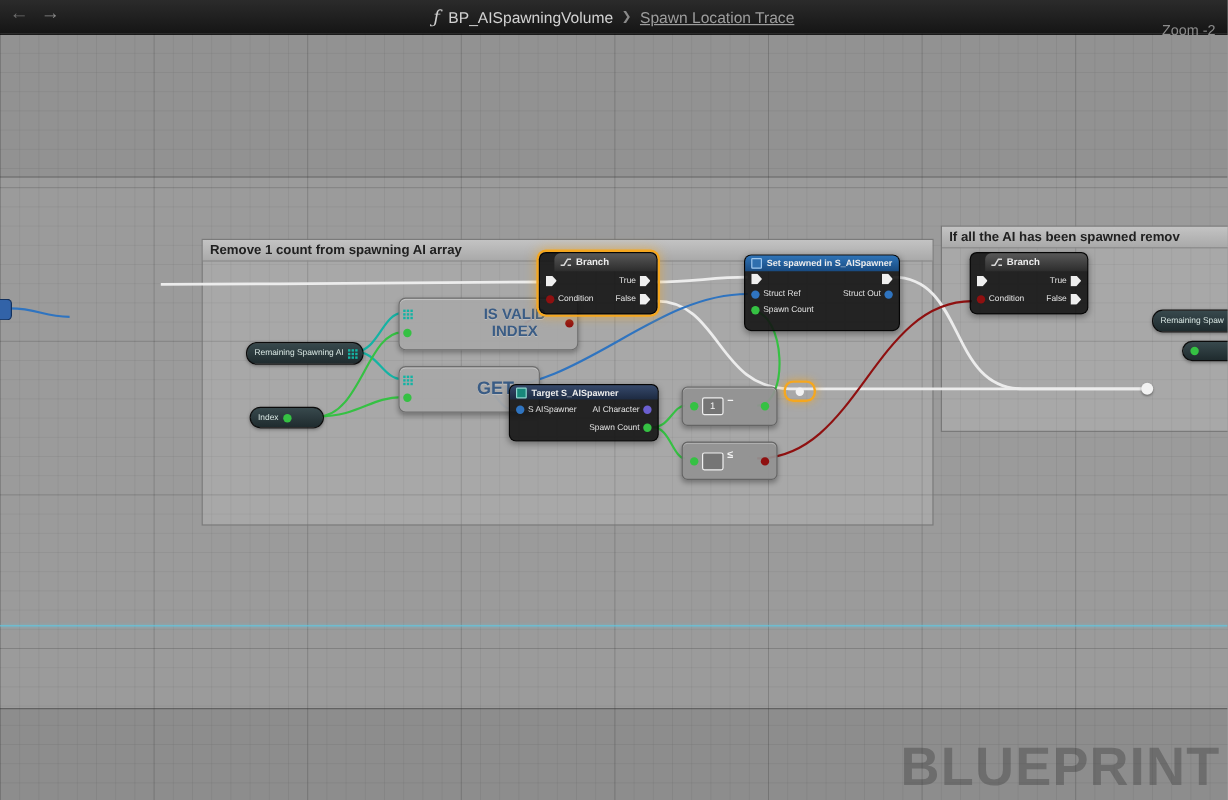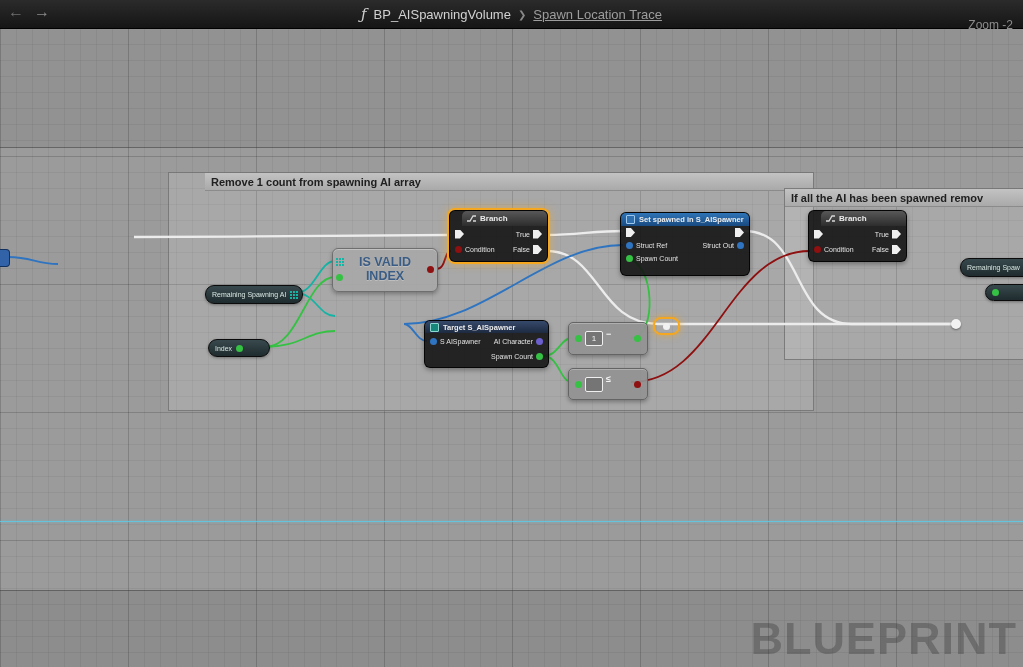--- a/index.html
+++ b/index.html
@@ -60,21 +60,21 @@
 
   .pin-exec{width:9px;height:9px;background:#efefef;
     clip-path:polygon(0 0,55% 0,100% 50%,55% 100%,0 100%);}
   .pin-dot{width:7px;height:7px;border-radius:50%;}
   .pin-array{width:8px;height:8px;position:relative;}
   .pin-array::before{content:"";position:absolute;left:0;top:0;width:2px;height:2px;background:currentColor;
     box-shadow:3px 0 0 currentColor,6px 0 0 currentColor,0 3px 0 currentColor,3px 3px 0 currentColor,
     6px 3px 0 currentColor,0 6px 0 currentColor,3px 6px 0 currentColor,6px 6px 0 currentColor;}
 
   .pure{position:absolute;background:rgba(168,168,168,.95);border:1px solid #6e6e6e;border-radius:6px;
-    box-shadow:inset 0 1px 0 rgba(255,255,255,.3),0 2px 4px rgba(0,0,0,.3);}
+    box-shadow:inset 0 1px 0 rgba(255,255,255,.3),0 2px 4px rgba(0,0,0,.3);padding-left:44px;}
   .pure-title{color:#3a5c85;font-weight:bold;text-align:center;
     text-shadow:0 1px 0 rgba(255,255,255,.25);}
   .pure .abs{position:absolute;}
 
   .math{position:absolute;background:rgba(146,146,146,.92);border:1px solid #646464;border-radius:5px;
     box-shadow:inset 0 1px 0 rgba(255,255,255,.25),0 2px 4px rgba(0,0,0,.3);
     display:flex;align-items:center;padding:0 6px;gap:3px;}
   .lit-box{width:16px;height:13px;border:1px solid #f0f0f0;border-radius:2px;background:rgba(25,25,25,.25);
     color:#f4f4f4;font-size:8px;line-height:13px;text-align:center;}
   .op{color:#f4f4f4;font-size:9px;font-weight:bold;position:relative;top:-5px;}
@@ -111,21 +111,21 @@
     <span class="crumb-cur">Spawn Location Trace</span>
   </div>
   <span id="zoom">Zoom -2</span>
 </div>
 
 <div id="canvas">
   <div class="band-top"></div>
   <div class="band-bottom"></div>
   <div class="guide-blue"></div>
 
-  <div class="comment" style="left:168px;top:144px;width:608px;height:237px;padding-left:36px;">
+  <div class="comment" style="left:168px;top:171px;width:608px;height:237px;">
     <div class="comment-header">Remove 1 count from spawning AI array</div>
   </div>
   <div class="comment" style="left:784px;top:160px;width:245px;height:170px;">
     <div class="comment-header">If all the AI has been spawned remov</div>
   </div>
 
   <svg id="wires" width="1023" height="639">
 
     <g stroke="#f0f0f0" stroke-width="2.3" fill="none" opacity="0.95">
       <path d="M134,209 C240,209 350,207 451,207"></path>
@@ -174,20 +174,26 @@
   <div class="pure selected" style="left:332px;top:220px;width:104px;height:42px;">
     <div class="pure-title" style="font-size:12.5px;line-height:1.1;margin-top:7px;">
       <div>IS VALID</div>
       <div>INDEX</div>
     </div>
     <span class="abs pin-array" style="left:3px;top:9px;color:#14b3a4;"></span>
     <span class="abs pin-dot" style="left:3px;top:25px;background:#35c143;"></span>
     <span class="abs pin-dot" style="right:3px;top:17px;background:#8f1010;"></span>
   </div>
 
+  <div class="pure" style="left:332px;top:277px;width:72px;height:37px;">
+    <div class="pure-title" style="font-size:15px;margin-top:9px;">GET</div>
+    <span class="abs pin-array" style="left:3px;top:7px;color:#14b3a4;"></span>
+    <span class="abs pin-dot" style="left:3px;top:22px;background:#35c143;"></span>
+    <span class="abs pin-dot" style="right:3px;top:15px;background:#2f74c0;"></span>
+  </div>
 
   <div class="node" style="left:424px;top:292px;width:123px;height:46px;">
     <div class="node-header hdr-navy">
       <span class="icon-struct teal"></span>
       <span>Target S_AISpawner</span>
     </div>
     <div class="row" style="height:16px;">
       <span class="pg">
         <span class="pin-dot" style="background:#2f74c0;"></span>
         <span>S AISpawner</span>

